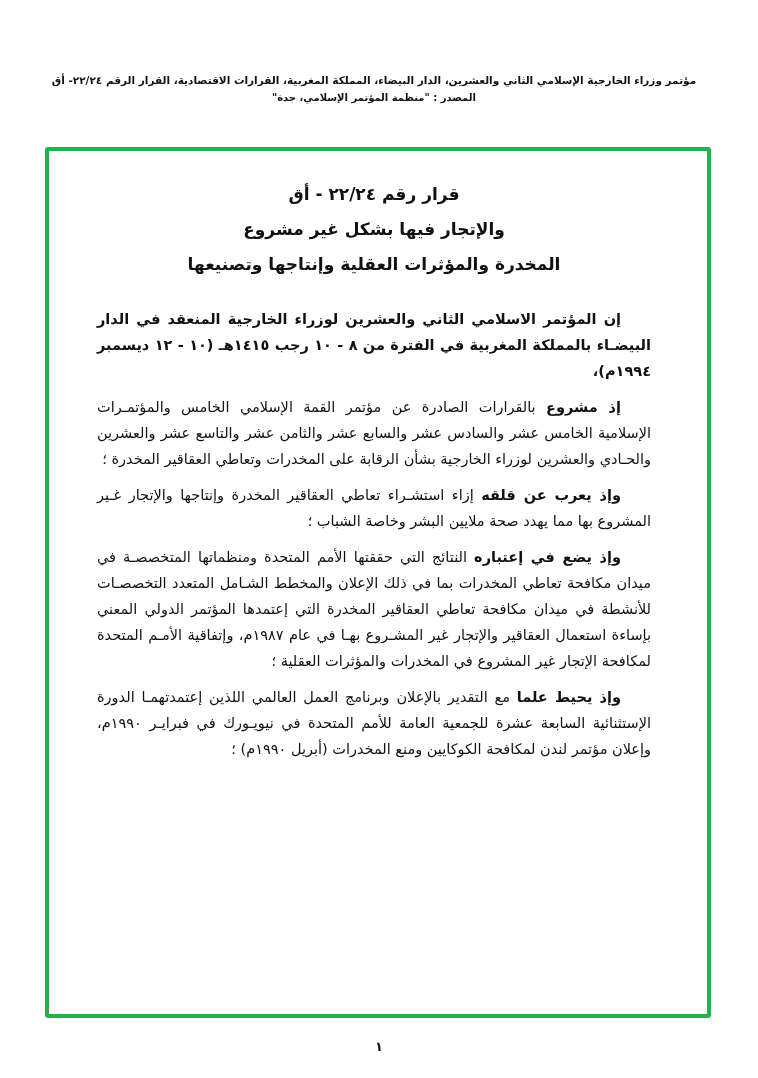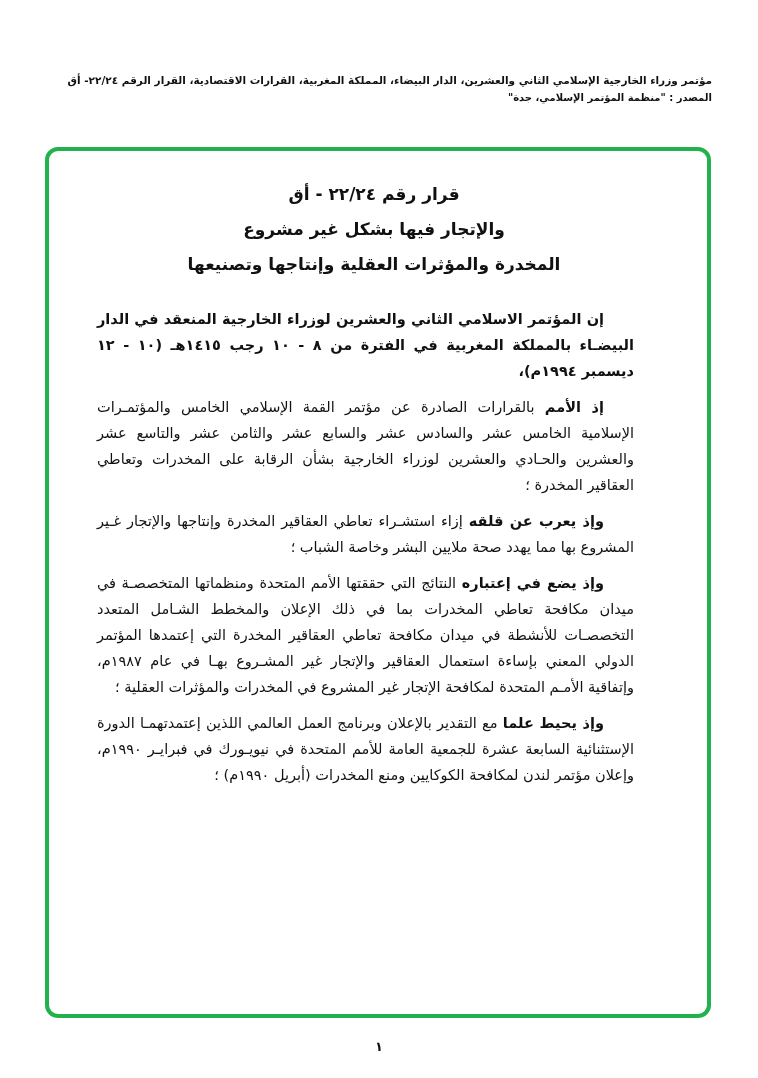--- a/index.html
+++ b/index.html
@@ -13,56 +13,56 @@
   }
   .page {
     position: relative;
     width: 758px; height: 1078px;
     direction: rtl;
     overflow: hidden;
   }
   .doc-header {
     position: absolute;
     top: 74px; right: 46px; left: 36px;
-    text-align: right;
+    text-align: center;
   }
   .hdr-line1 {
     font-size: 10.5px;
     font-weight: bold;
     white-space: nowrap;
     letter-spacing: 0;
   }
   .hdr-line2 {
     margin-top: 6px;
     font-size: 10px;
     font-weight: bold;
   }
   .green-box {
     position: absolute;
     top: 147px; right: 47px;
     width: 666px; height: 871px;
     border: 4px solid var(--green);
-    border-radius: 13px;
+    border-radius: 3px;
     padding: 26px 56px 20px 48px;
     background: #ffffff;
   }
   .title-block {
     text-align: center;
     font-weight: bold;
     font-size: 17px;
     line-height: 35px;
     margin-bottom: 24px;
   }
   .body-block {
     font-size: 14.5px;
     line-height: 26px;
     text-align: justify;
   }
   .para {
-    margin: 0 17px 10px 0;
+    margin: 0 0 10px 0;
     text-indent: 30px;
   }
   .lead { font-weight: bold; }
   .page-number {
     position: absolute;
     bottom: 24px; left: 0; right: 0;
     text-align: center;
     font-size: 13px;
     font-weight: bold;
   }
@@ -80,21 +80,21 @@
   <div class="green-box">
 
     <div class="title-block">
       <div class="title-line">قرار رقم ٢٢/٢٤ - أق</div>
       <div class="title-line">والإتجار فيها بشكل غير مشروع</div>
       <div class="title-line">المخدرة والمؤثرات العقلية وإنتاجها وتصنيعها</div>
     </div>
 
     <div class="body-block">
       <p class="para"><span class="lead">إن المؤتمر الاسلامي الثاني والعشرين لوزراء الخارجية المنعقد في الدار البيضـاء بالمملكة المغربية في الفترة من ٨ - ١٠ رجب ١٤١٥هـ (١٠ - ١٢ ديسمبر ١٩٩٤م)،</span><span class="rest"></span></p>
-      <p class="para"><span class="lead">إذ الأمم</span><span class="rest"> بالقرارات الصادرة عن مؤتمر القمة الإسلامي الخامس والمؤتمـرات الإسلامية الخامس عشر والسادس عشر والسابع عشر والثامن عشر والتاسع عشر والعشرين والحـادي والعشرين لوزراء الخارجية بشأن الرقابة على المخدرات وتعاطي العقاقير المخدرة ؛</span></p>
+      <p class="para"><span class="lead">إذ مشروع</span><span class="rest"> بالقرارات الصادرة عن مؤتمر القمة الإسلامي الخامس والمؤتمـرات الإسلامية الخامس عشر والسادس عشر والسابع عشر والثامن عشر والتاسع عشر والعشرين والحـادي والعشرين لوزراء الخارجية بشأن الرقابة على المخدرات وتعاطي العقاقير المخدرة ؛</span></p>
       <p class="para"><span class="lead">وإذ يعرب عن قلقه</span><span class="rest"> إزاء استشـراء تعاطي العقاقير المخدرة وإنتاجها والإتجار غـير المشروع بها مما يهدد صحة ملايين البشر وخاصة الشباب ؛</span></p>
       <p class="para"><span class="lead">وإذ يضع في إعتباره</span><span class="rest"> النتائج التي حققتها الأمم المتحدة ومنظماتها المتخصصـة في ميدان مكافحة تعاطي المخدرات بما في ذلك الإعلان والمخطط الشـامل المتعدد التخصصـات للأنشطة في ميدان مكافحة تعاطي العقاقير المخدرة التي إعتمدها المؤتمر الدولي المعني بإساءة استعمال العقاقير والإتجار غير المشـروع بهـا في عام ١٩٨٧م، وإتفاقية الأمـم المتحدة لمكافحة الإتجار غير المشروع في المخدرات والمؤثرات العقلية ؛</span></p>
       <p class="para"><span class="lead">وإذ يحيط علما</span><span class="rest"> مع التقدير بالإعلان وبرنامج العمل العالمي اللذين إعتمدتهمـا الدورة الإستثنائية السابعة عشرة للجمعية العامة للأمم المتحدة في نيويـورك في فبرايـر ١٩٩٠م، وإعلان مؤتمر لندن لمكافحة الكوكايين ومنع المخدرات (أبريل ١٩٩٠م) ؛</span></p>
     </div>
 
   </div>
 
   <div class="page-number">١</div>
 
 </div>

